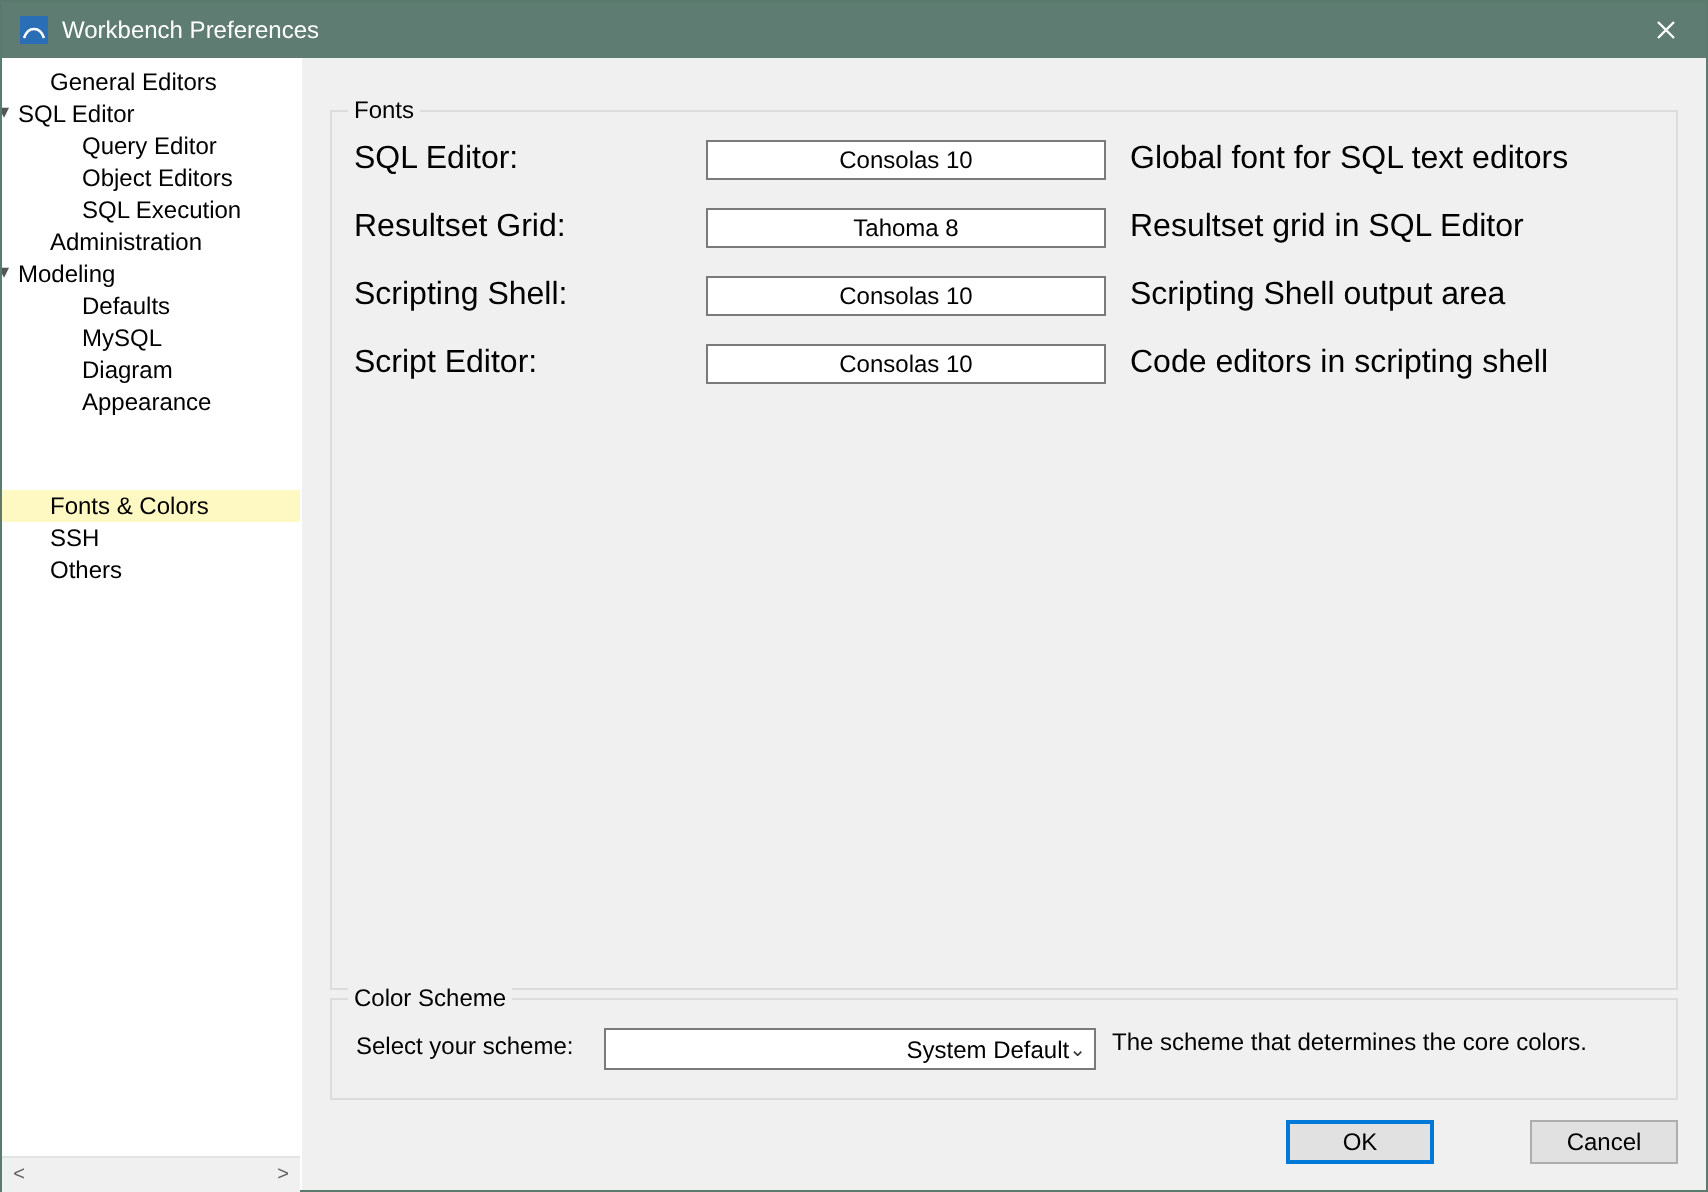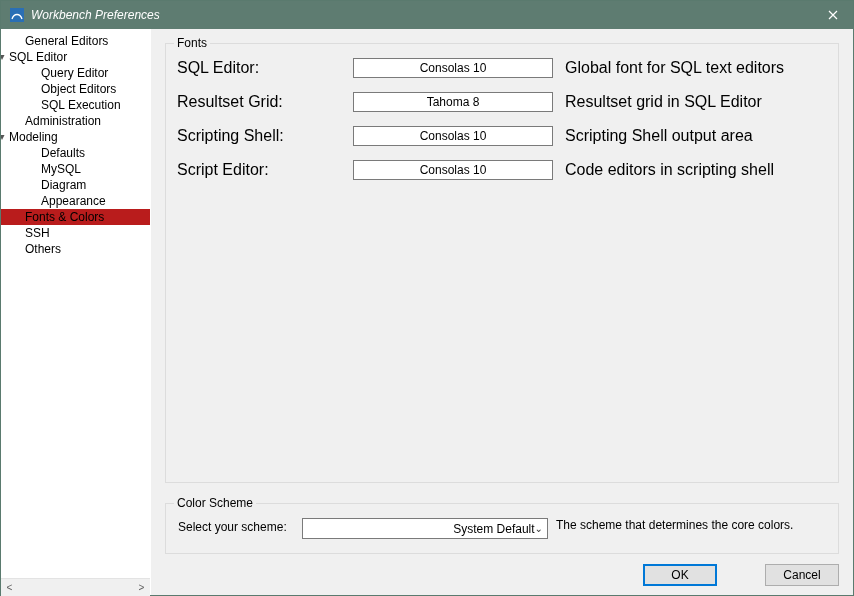--- a/index.html
+++ b/index.html
@@ -28,21 +28,21 @@
     padding: 0 8px;
     flex: 0 0 auto;
   }
   .titlebar .app-icon {
     width: 16px; height: 16px;
     margin-right: 6px;
     display: inline-flex;
     align-items: center;
     justify-content: center;
   }
-  .titlebar .title-text { flex: 1; font-size: 12px; font-style: italic; }
+  .titlebar .title-text { flex: 1; font-size: 12px; }
   .titlebar .close-btn {
     width: 40px; height: 28px;
     display: flex; align-items: center; justify-content: center;
     margin: 0 -8px 0 0;
     cursor: default;
   }
   .body-area {
     flex: 1;
     display: flex;
     background: #fff;
@@ -74,22 +74,23 @@
   .tree-row .expander {
     width: 10px;
     display: inline-block;
     margin-left: -12px;
     margin-right: 2px;
     color: #555;
     font-size: 10px;
     text-align: center;
   }
   .tree-row.selected {
-    background: #b91c1c;
+    background: #fef9c3;
     color: #000;
+    margin-top: 36px;
   }
   .h-scroll {
     height: 17px;
     background: #f0f0f0;
     border-top: 1px solid #e3e3e3;
     display: flex;
     align-items: center;
   }
   .h-scroll .arrow {
     width: 17px; height: 17px;
@@ -116,21 +117,21 @@
     background: #f0f0f0;
   }
   .group-legend {
     position: absolute;
     top: -8px;
     left: 8px;
     background: #f0f0f0;
     padding: 0 3px;
     font-size: 12px;
   }
-  .fonts-group { flex: 0 0 auto; margin-top:0; height: 440px; padding-left: 11px;}
+  .fonts-group { flex: 0 0 auto; margin-top:12px; height: 440px; padding-left: 11px;}
   .form-row {
     display: flex;
     align-items: center;
     margin-bottom: 14px;
     gap: 0;
   }
   .form-row:last-child{margin-bottom:0;}
   .form-label {
     width: 176px;
     flex: 0 0 176px;
@@ -146,21 +147,21 @@
     font-family: inherit;
     text-align: center;
   }
   .form-desc {
     margin-left: 12px;
     font-size: 16px;
     flex: 1;
   }
 
   .scheme-group {
-    margin-top: 20px;
+    margin-top: 4px;
   }
   .scheme-row {
     display: flex;
     align-items: flex-start;
   }
   .scheme-label {
     width: 124px;
     flex: 0 0 124px;
     padding-top: 2px;
   }

